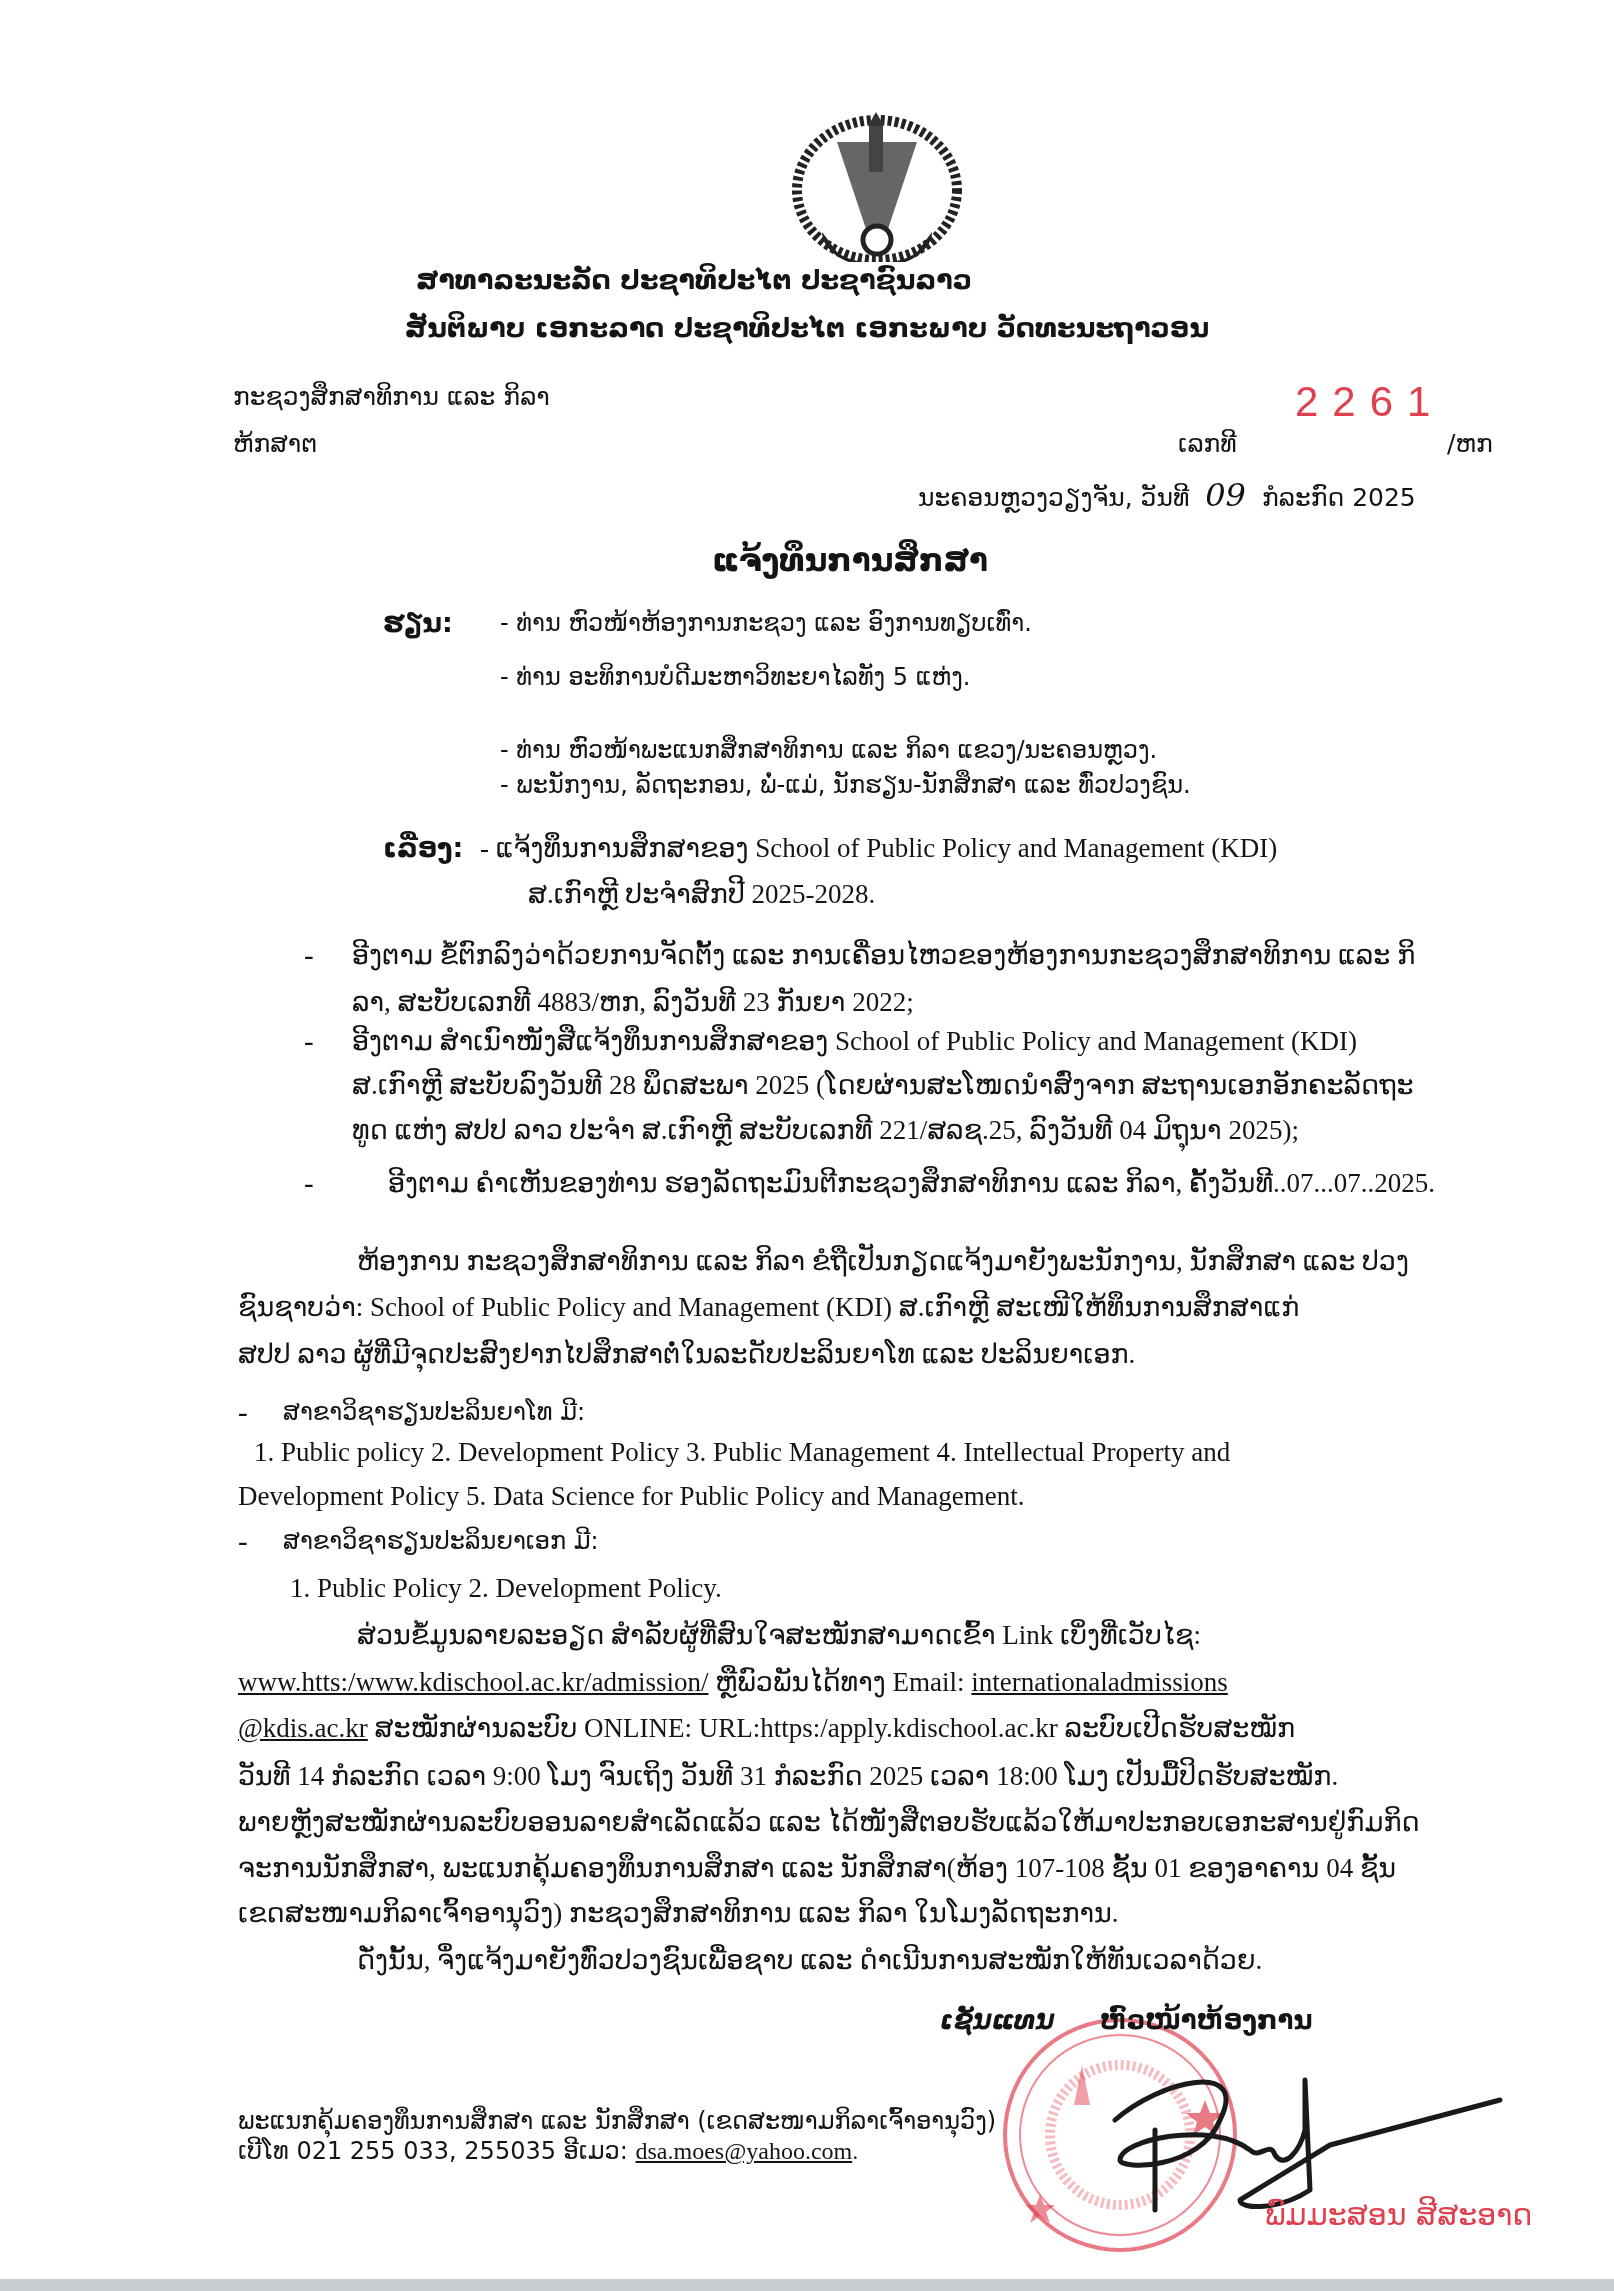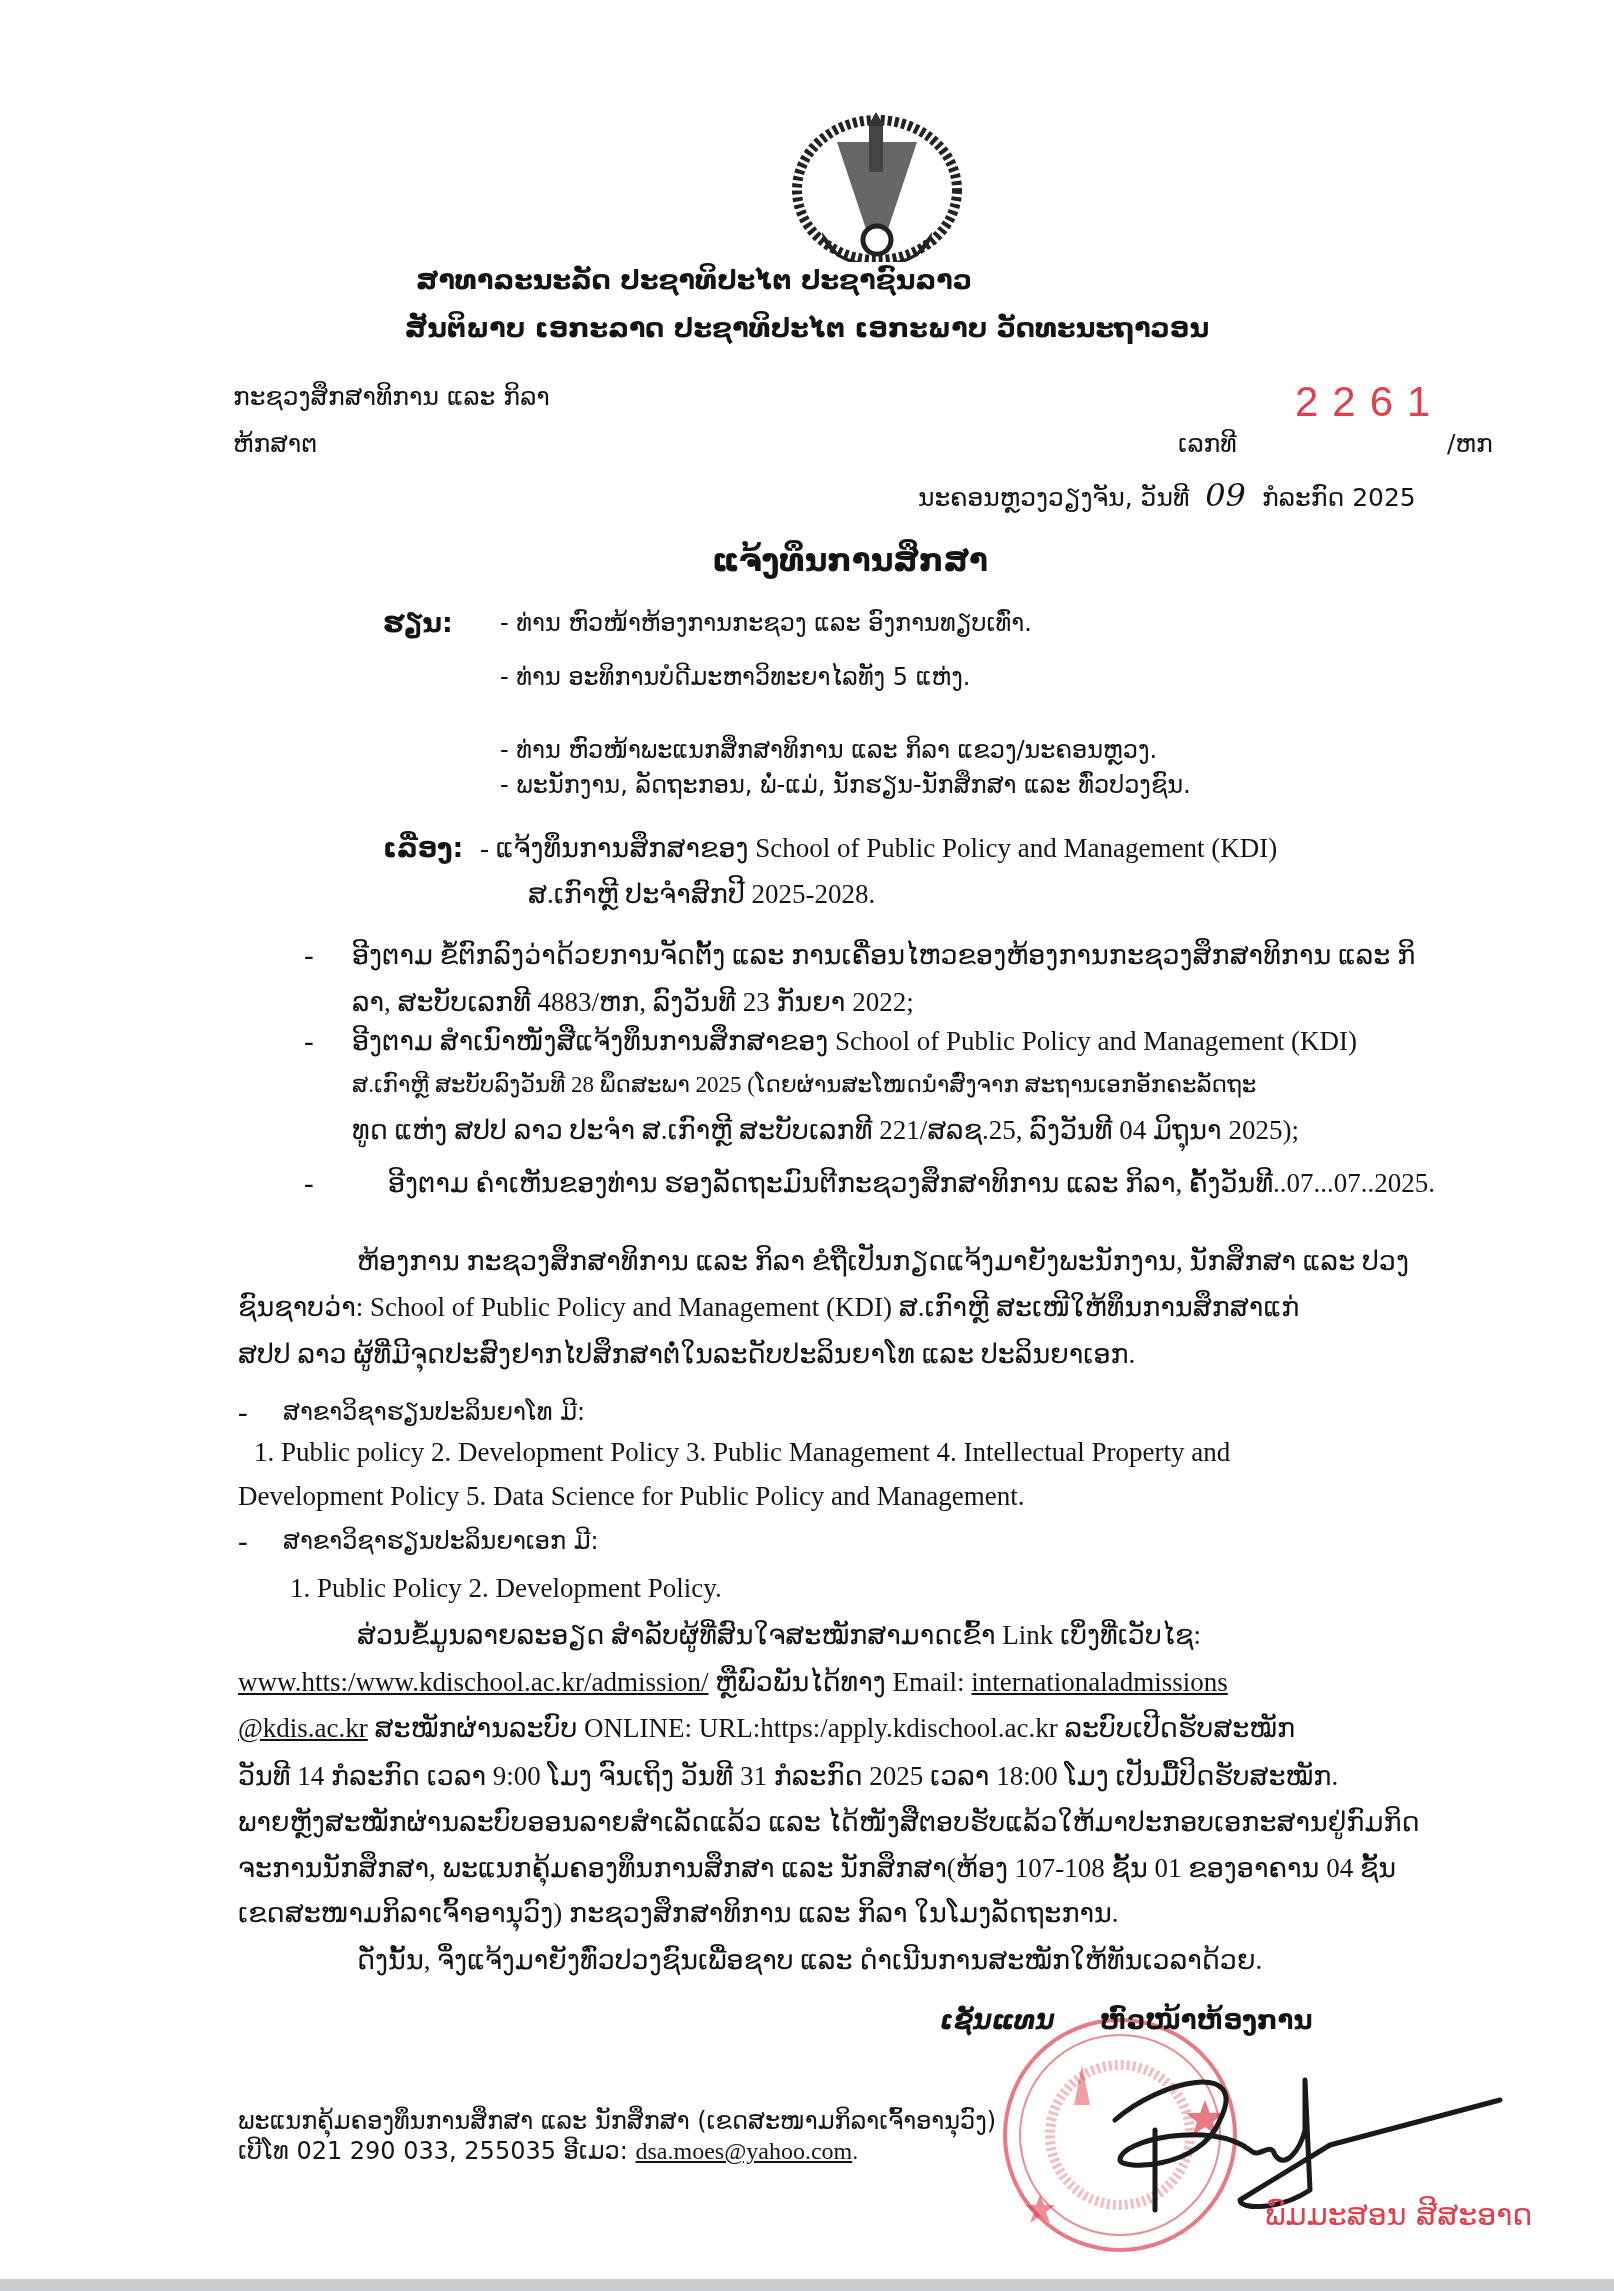--- a/index.html
+++ b/index.html
@@ -60,21 +60,21 @@
 <div class="line lao bold" style="left:383px; top:828px; font-size:27px;">ເລື່ອງ:</div>
 <div class="line" style="left:480px; top:828px; font-size:27px;">-  ແຈ້ງທຶນການສຶກສາຂອງ School of  Public Policy and Management (KDI)</div>
 <div class="line" style="left:528px; top:874px; font-size:27px;">ສ.ເກົາຫຼີ ປະຈຳສົກປີ 2025-2028.</div>
 
 <div class="line" style="left:304px; top:935px;">-</div>
 <div class="line" style="left:352px; top:935px; font-size:27px;">ອີງຕາມ ຂໍ້ຕົກລົງວ່າດ້ວຍການຈັດຕັ້ງ ແລະ ການເຄື່ອນໄຫວຂອງຫ້ອງການກະຊວງສຶກສາທິການ ແລະ ກິ</div>
 <div class="line" style="left:352px; top:982px; font-size:27px;">ລາ, ສະບັບເລກທີ 4883/ຫກ, ລົງວັນທີ 23 ກັນຍາ 2022;</div>
 
 <div class="line" style="left:304px; top:1021px;">-</div>
 <div class="line" style="left:352px; top:1021px; font-size:27px;">ອີງຕາມ ສຳເນົາໜັງສືແຈ້ງທຶນການສຶກສາຂອງ School of  Public Policy and Management (KDI)</div>
-<div class="line" style="left:352px; top:1065px; font-size:23px;">ສ.ເກົາຫຼີ ສະບັບລົງວັນທີ 28 ພຶດສະພາ 2025 (ໂດຍຜ່ານສະໂໜດນຳສົ່ງຈາກ ສະຖານເອກອັກຄະລັດຖະ</div>
+<div class="line" style="left:352px; top:1065px; font-size:27px;">ສ.ເກົາຫຼີ ສະບັບລົງວັນທີ 28 ພຶດສະພາ 2025 (ໂດຍຜ່ານສະໂໜດນຳສົ່ງຈາກ ສະຖານເອກອັກຄະລັດຖະ</div>
 <div class="line" style="left:352px; top:1110px; font-size:27px;">ທູດ ແຫ່ງ ສປປ ລາວ ປະຈຳ ສ.ເກົາຫຼີ  ສະບັບເລກທີ 221/ສລຊ.25, ລົງວັນທີ 04 ມິຖຸນາ 2025);</div>
 
 <div class="line" style="left:304px; top:1163px;">-</div>
 <div class="line" style="left:352px; top:1163px; font-size:27px;margin-left:36px;">ອີງຕາມ ຄຳເຫັນຂອງທ່ານ ຮອງລັດຖະມົນຕີກະຊວງສຶກສາທິການ ແລະ ກິລາ, ຄັ້ງວັນທີ..07...07..2025.</div>
 
 <div class="line" style="left:357px; top:1241px; font-size:27px;">ຫ້ອງການ ກະຊວງສຶກສາທິການ ແລະ ກິລາ ຂໍຖືເປັນກຽດແຈ້ງມາຍັງພະນັກງານ, ນັກສຶກສາ ແລະ ປວງ</div>
 <div class="line" style="left:238px; top:1287px; font-size:27px;">ຊົນຊາບວ່າ: School of  Public Policy and Management (KDI) ສ.ເກົາຫຼີ ສະເໜີໃຫ້ທຶນການສຶກສາແກ່</div>
 <div class="line" style="left:238px; top:1334px; font-size:27px;">ສປປ ລາວ ຜູ້ທີ່ມີຈຸດປະສົງຢາກໄປສຶກສາຕໍ່ໃນລະດັບປະລິນຍາໂທ ແລະ ປະລິນຍາເອກ.</div>
 
 <div class="line" style="left:238px; top:1392px;">-</div>
@@ -115,16 +115,16 @@
 <div class="abs" style="left:1080px; top:2060px; width:450px; height:180px;">
   <svg width="450" height="180" viewBox="0 0 450 180">
     <path d="M35 60 C80 20 170 0 140 60 C120 110 40 110 40 100 C40 80 130 60 170 90 C180 100 190 80 195 95 C205 110 220 90 225 70 L225 20 L230 130 C200 150 160 150 160 140 L250 85 L420 40" fill="none" stroke="#1a1a1a" stroke-width="5" stroke-linecap="round" stroke-linejoin="round"></path>
     <path d="M75 70 L75 150" fill="none" stroke="#1a1a1a" stroke-width="5" stroke-linecap="round"></path>
   </svg>
 </div>
 <div class="line lao red" style="left:1265px; top:2195px; font-size:30px;">ພົມມະສອນ ສີສະອາດ</div>
 
 <div class="line lao small" style="left:238px; top:2058px;">ພະແນກຄຸ້ມຄອງທຶນການສຶກສາ ແລະ ນັກສຶກສາ (ເຂດສະໜາມກິລາເຈົ້າອານຸວົງ)</div>
 <div class="line small" style="left:238px; top:2088px;">
-  <span class="lao">ເບີໂທ 021 290 033, 255035 ອີເມວ: </span><span class="u">dsa.moes@yahoo.com</span><span>.</span>
+  <span class="lao">ເບີໂທ 021 255 033, 255035 ອີເມວ: </span><span class="u">dsa.moes@yahoo.com</span><span>.</span>
 </div>
 
 <div class="abs bottom-strip"></div>
 
 </body></html>

